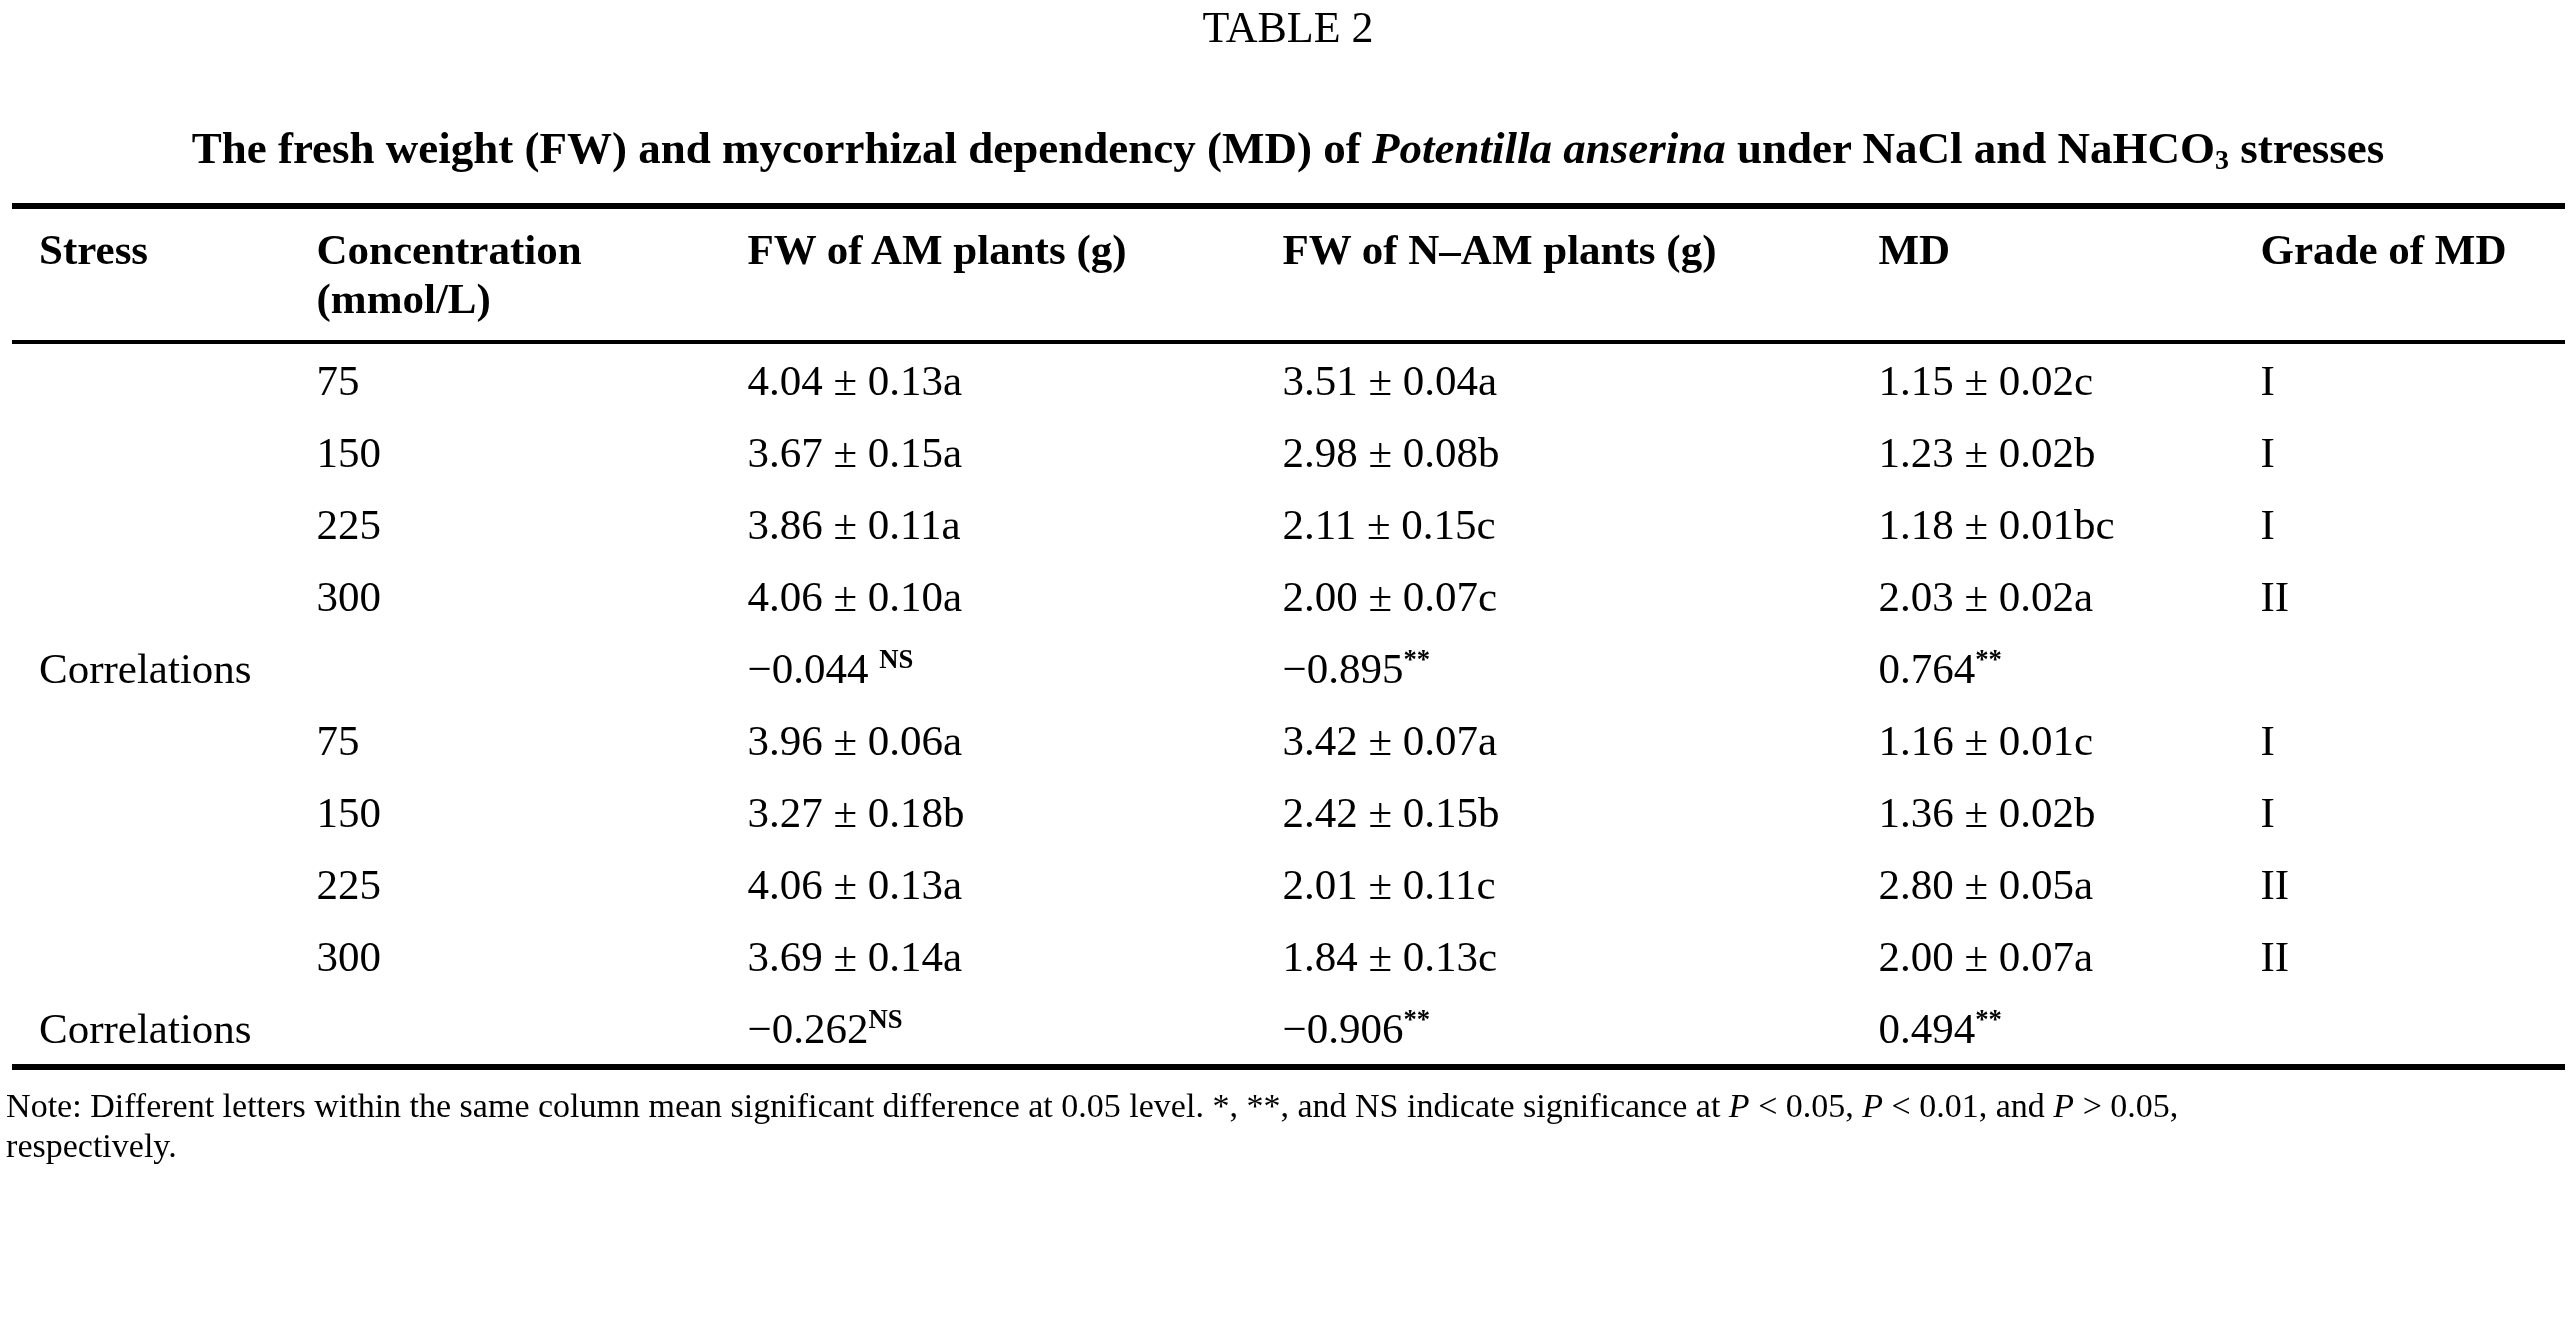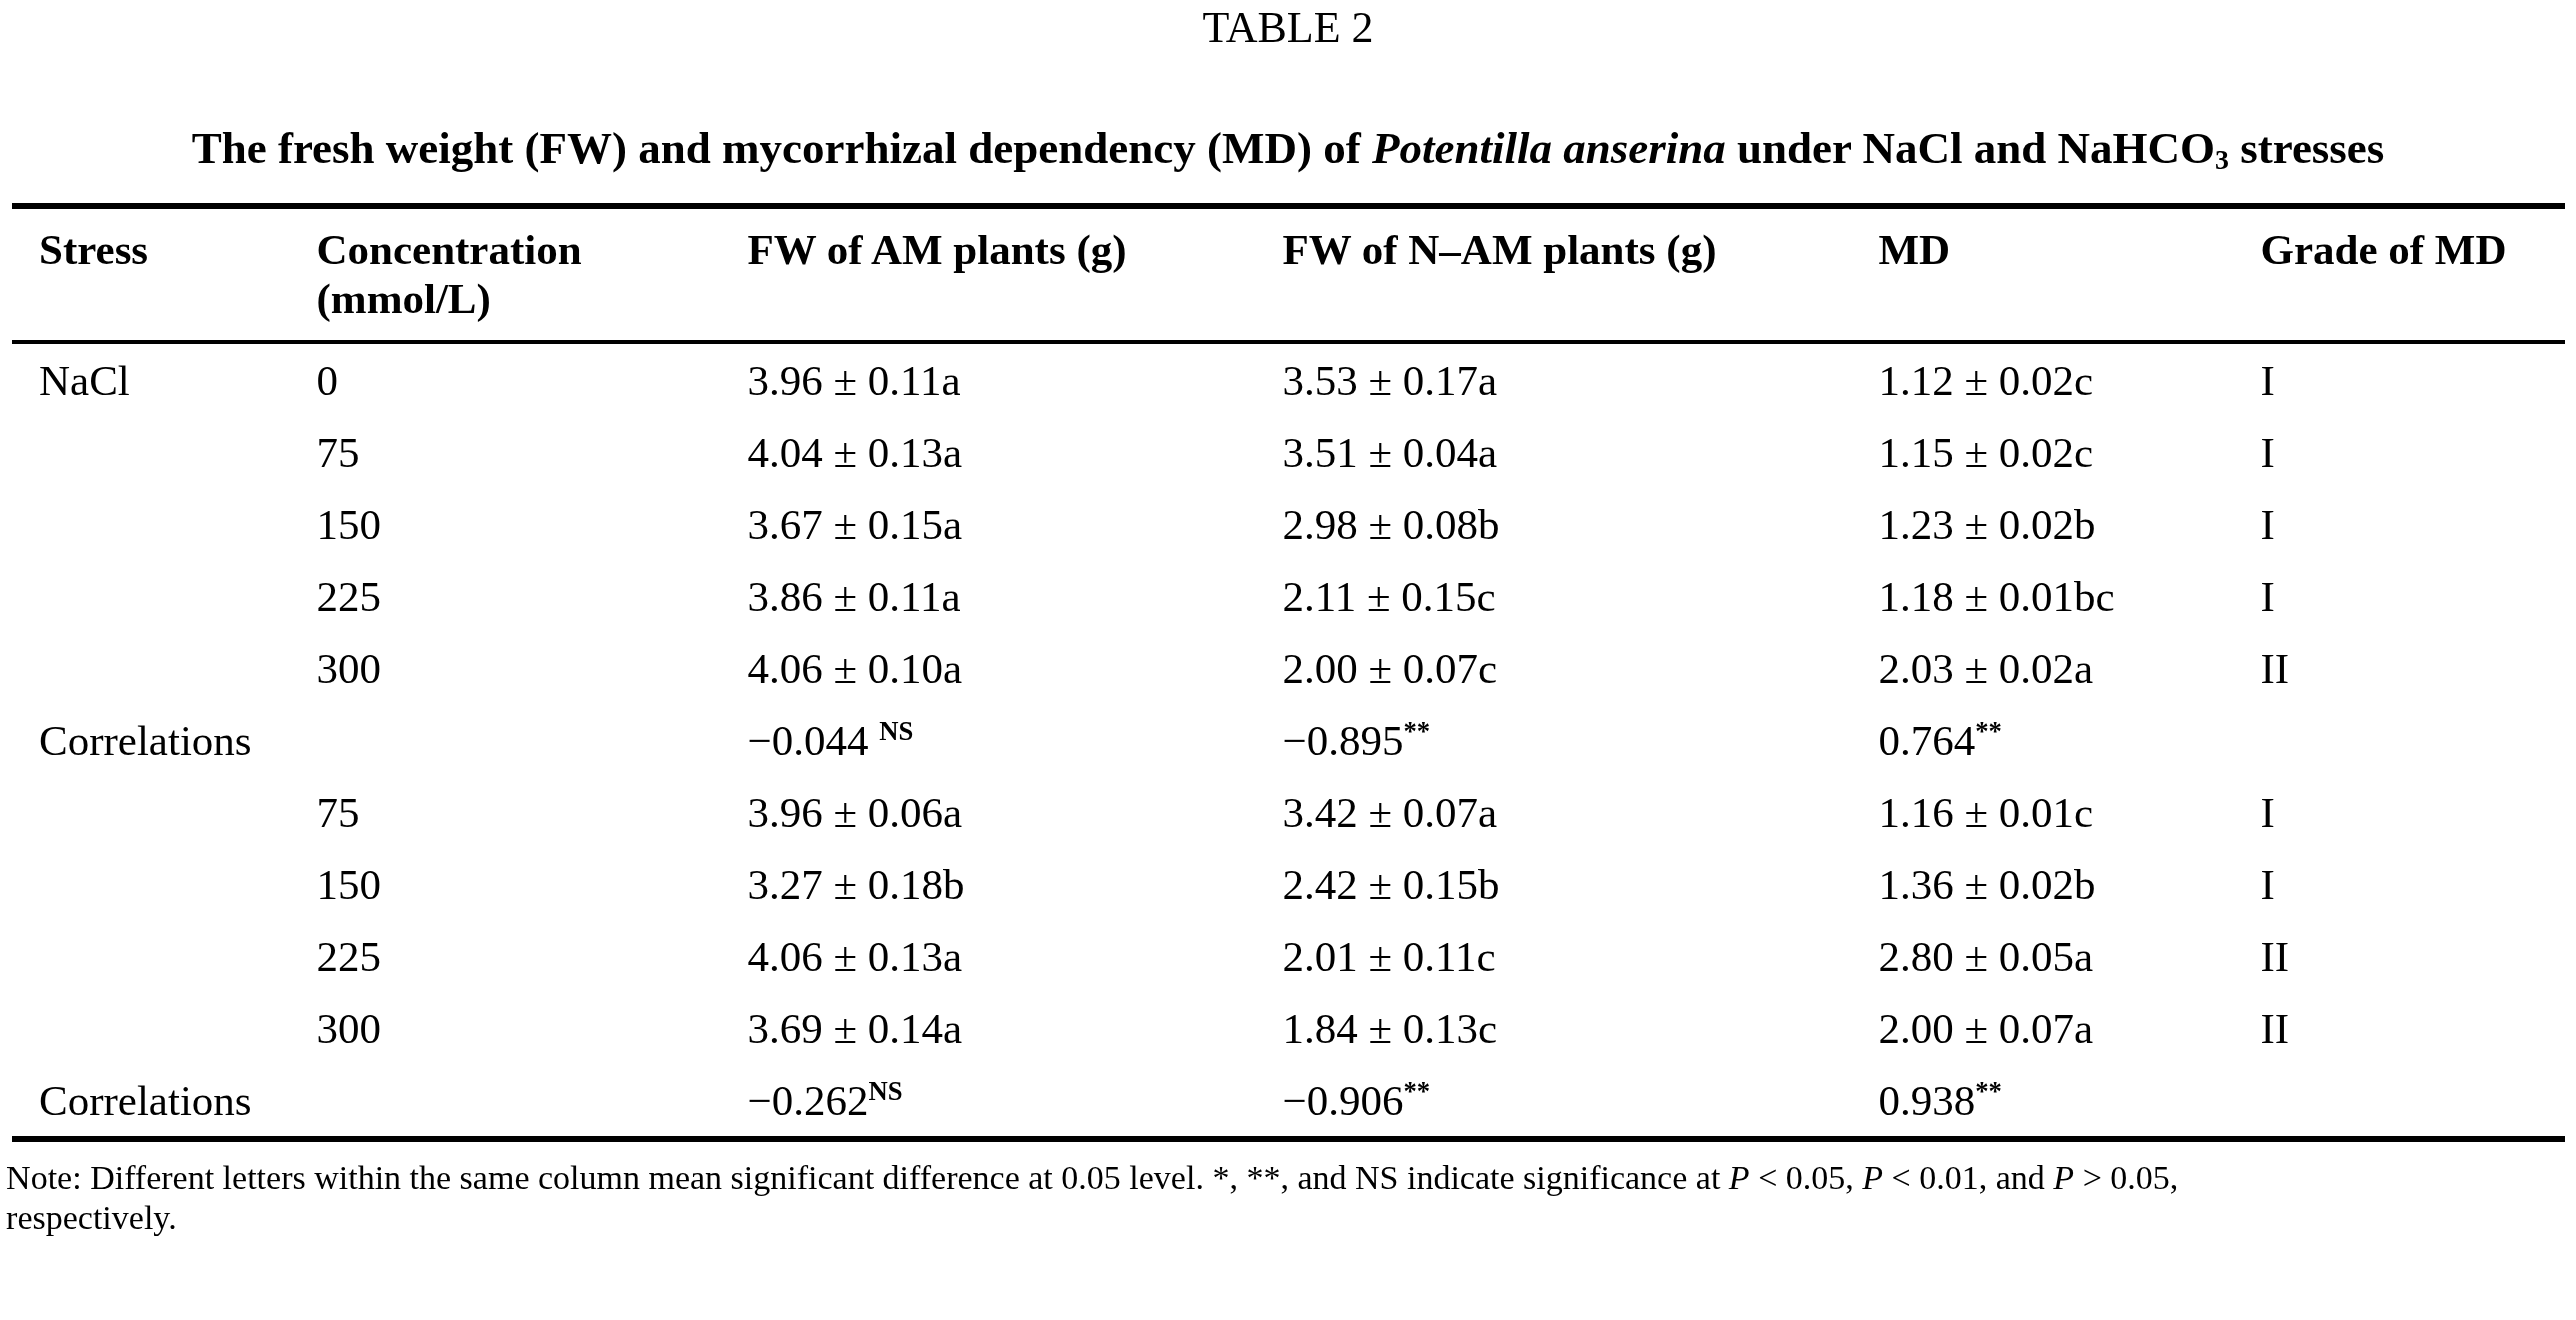--- a/index.html
+++ b/index.html
@@ -114,28 +114,20 @@
         <span class="hline"></span>
       </th>
       <th>
         <span class="hline">Grade of MD</span>
         <span class="hline"></span>
       </th>
     </tr>
   </thead>
   <tbody>
       <tr>
-        <td><span>NaCl</span></td>
-        <td><span>0</span></td>
-        <td><span>3.96 ± 0.11a</span></td>
-        <td><span>3.53 ± 0.17a</span></td>
-        <td><span>1.12 ± 0.02c</span></td>
-        <td><span>I</span></td>
-      </tr>
-      <tr>
         <td><span></span></td>
         <td><span>75</span></td>
         <td><span>4.04 ± 0.13a</span></td>
         <td><span>3.51 ± 0.04a</span></td>
         <td><span>1.15 ± 0.02c</span></td>
         <td><span>I</span></td>
       </tr>
       <tr>
         <td><span></span></td>
         <td><span>150</span></td>
@@ -198,21 +190,21 @@
         <td><span>3.69 ± 0.14a</span></td>
         <td><span>1.84 ± 0.13c</span></td>
         <td><span>2.00 ± 0.07a</span></td>
         <td><span>II</span></td>
       </tr>
       <tr>
         <td><span>Correlations</span></td>
         <td><span></span></td>
         <td><span>−0.262</span><span class="superscript">NS</span></td>
         <td><span>−0.906</span><span class="superscript">**</span></td>
-        <td><span>0.938</span><span class="superscript">**</span></td>
+        <td><span>0.494</span><span class="superscript">**</span></td>
         <td><span></span></td>
       </tr>
     </tbody>
 </table>
 
 <div class="note">
     <div class="note-line"><span>Note: Different letters within the same column mean significant difference at 0.05 level. *, **, and NS indicate significance at </span><span class="i">P</span><span> &lt; 0.05, </span><span class="i">P</span><span> &lt; 0.01, and </span><span class="i">P</span><span> &gt; 0.05,</span></div>
     <div class="note-line"><span>respectively.</span></div>
   </div>
 

